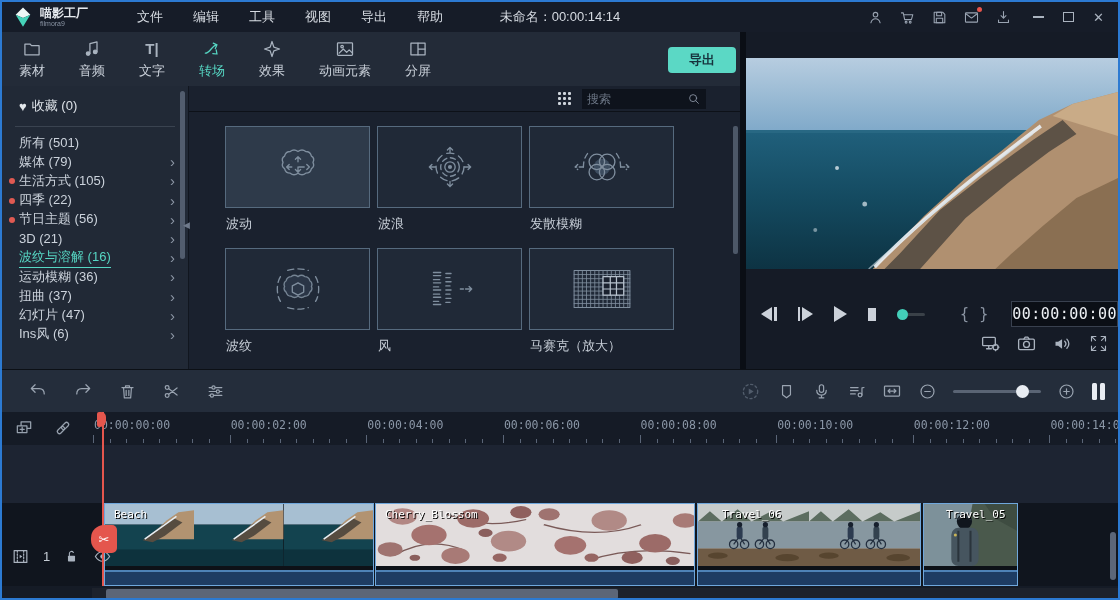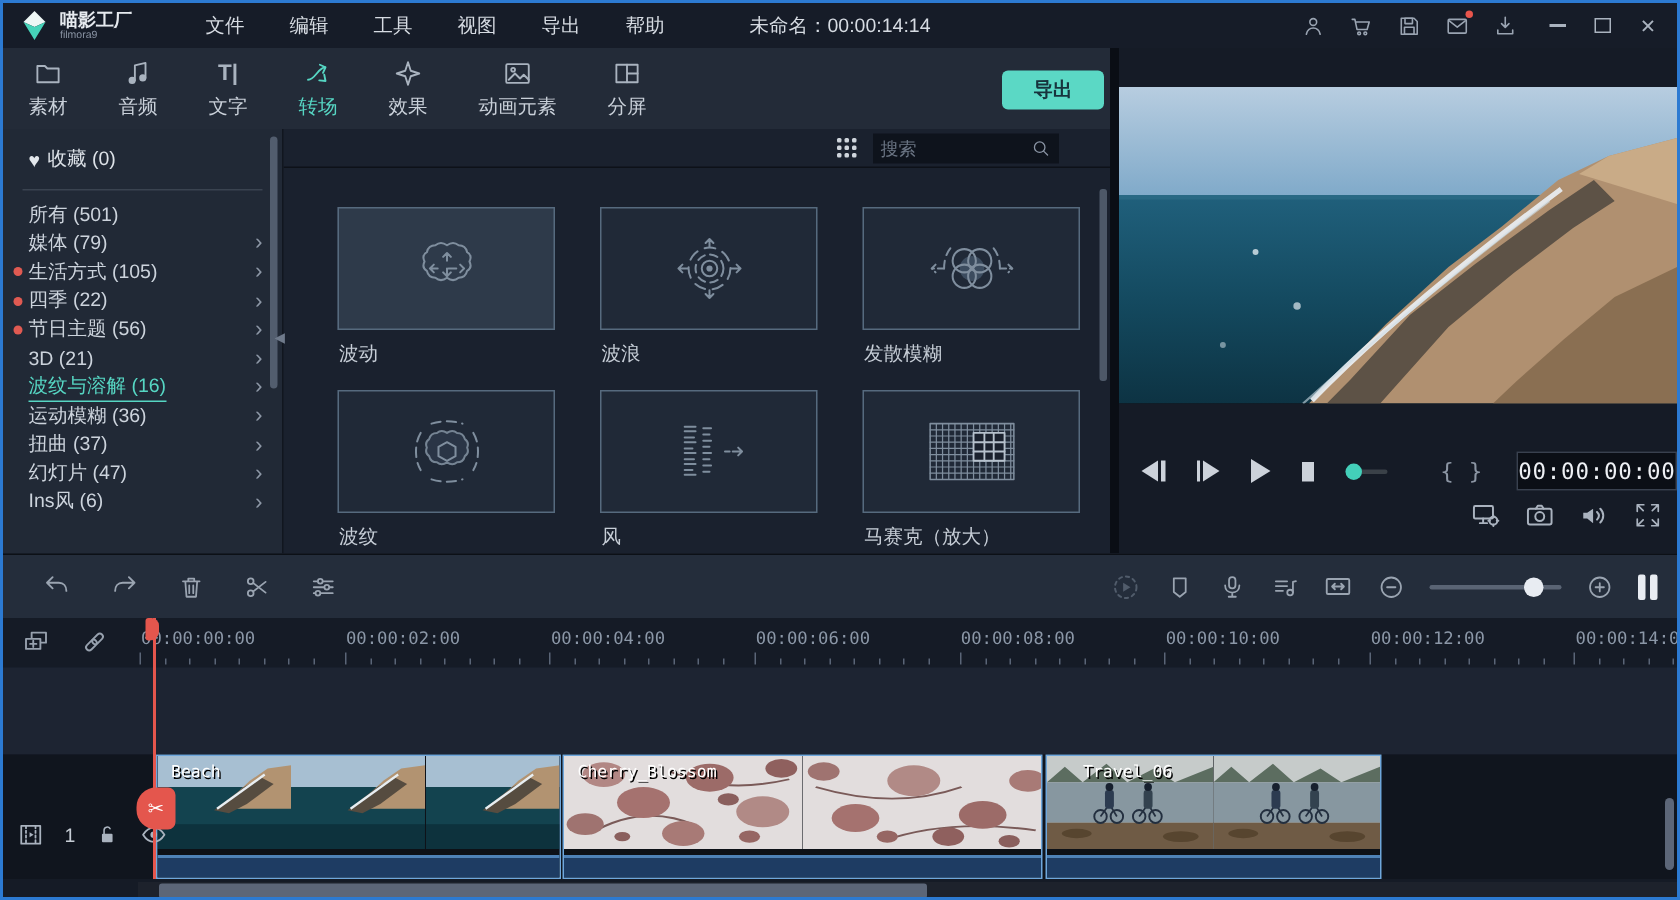--- a/index.html
+++ b/index.html
@@ -48,21 +48,21 @@
   .collapse-arrow{position:absolute;left:181px;top:218px;color:#6f7a8b;font-size:9px;z-index:3}
 
   
   .content{position:absolute;top:84px;left:186px;width:552px;height:283px;background:#1a212e;border-left:1px solid #11161f;overflow:hidden}
   .content-head{height:26px;display:flex;align-items:center;justify-content:flex-end;gap:11px;padding-right:34px;border-bottom:1px solid #0d1118}
   .grid-dots{display:grid;grid-template-columns:repeat(3,3px);grid-auto-rows:3px;gap:2px}
   .grid-dots i{background:#cfd5dc;border-radius:1px}
   .search-box{width:124px;height:20px;background:#0e131c;display:flex;align-items:center;padding:0 5px;color:#8a94a4}
   .search-input{flex:1;background:transparent;border:none;outline:none;color:#aeb7c2;font-size:12px;font-family:inherit;min-width:0}
   .search-input::placeholder{color:#6b7584}
-  .tiles{position:absolute;top:52px;left:36px;display:grid;grid-template-columns:repeat(3,147px);column-gap:28px}
+  .tiles{position:absolute;top:40px;left:36px;display:grid;grid-template-columns:repeat(3,147px);column-gap:5px}
   .tile-cell{width:147px}
   .tile{width:145px;height:82px;border:1px solid #566a7e;background:#202937;display:flex;align-items:center;justify-content:center;cursor:pointer}
   .tile.hovered{background:#2e3a4a}
   .tile-label{margin:7px 0 15px 1px;color:#c6cdd6;font-size:13px}
   .content-scroll{position:absolute;right:2px;top:40px;width:5px;height:128px;background:#4d5868;border-radius:2px}
 
   
   .pane-divider{position:absolute;top:30px;left:738px;width:6px;height:337px;background:#0a0e15}
   .preview{position:absolute;top:30px;left:744px;right:0;height:337px;background:#151b26}
   .video{position:absolute;top:26px;left:0;right:0;height:211px;background:#0c1016}
@@ -766,20 +766,37 @@
             <rect x="39" y="22" width="6" height="12" rx="2" fill="#2c3b50"></rect>
             <circle cx="42" cy="20" r="2.6" fill="#17202e"></circle>
             <rect x="65" y="22" width="6" height="12" rx="2" fill="#33424f"></rect>
             <circle cx="68" cy="20" r="2.6" fill="#17202e"></circle>
           </svg>
       </div>
       <div class="clip-gap"></div>
       <div class="clip-audio"></div>
     </div>
 
+    <div class="clip clip-t05">
+      <span class="clip-name" style="left:22px">Travel_05</span>
+      <div class="clip-thumbs">
+        <svg viewBox="0 0 92 60" preserveAspectRatio="none">
+            <rect width="92" height="60" fill="#7d919a"></rect>
+            <polygon points="48,0 92,0 92,60 36,60" fill="#4a594c"></polygon>
+            <polygon points="60,0 92,0 92,26 70,14" fill="#3e4c41"></polygon>
+            <circle cx="40" cy="17" r="7.5" fill="#10161e"></circle>
+            <path d="M33 15q7-6 14 0" stroke="#2a343c" stroke-width="2" fill="none"></path>
+            <rect x="27" y="23" width="27" height="37" rx="7" fill="#46555f"></rect>
+            <path d="M34 26v30M46 26v30" stroke="#2a343c" stroke-width="2"></path>
+            <circle cx="31" cy="30" r="1.5" fill="#c9b457"></circle>
+          </svg>
+      </div>
+      <div class="clip-gap"></div>
+      <div class="clip-audio"></div>
+    </div>
 
     <div class="playhead-flag"></div>
     <div class="playhead"></div>
     <div class="cut-badge">✂</div>
 
     <div class="h-scroll-track">
       <div class="h-scroll-thumb"></div>
     </div>
     <div class="v-scroll-thumb"></div>
   </div>

